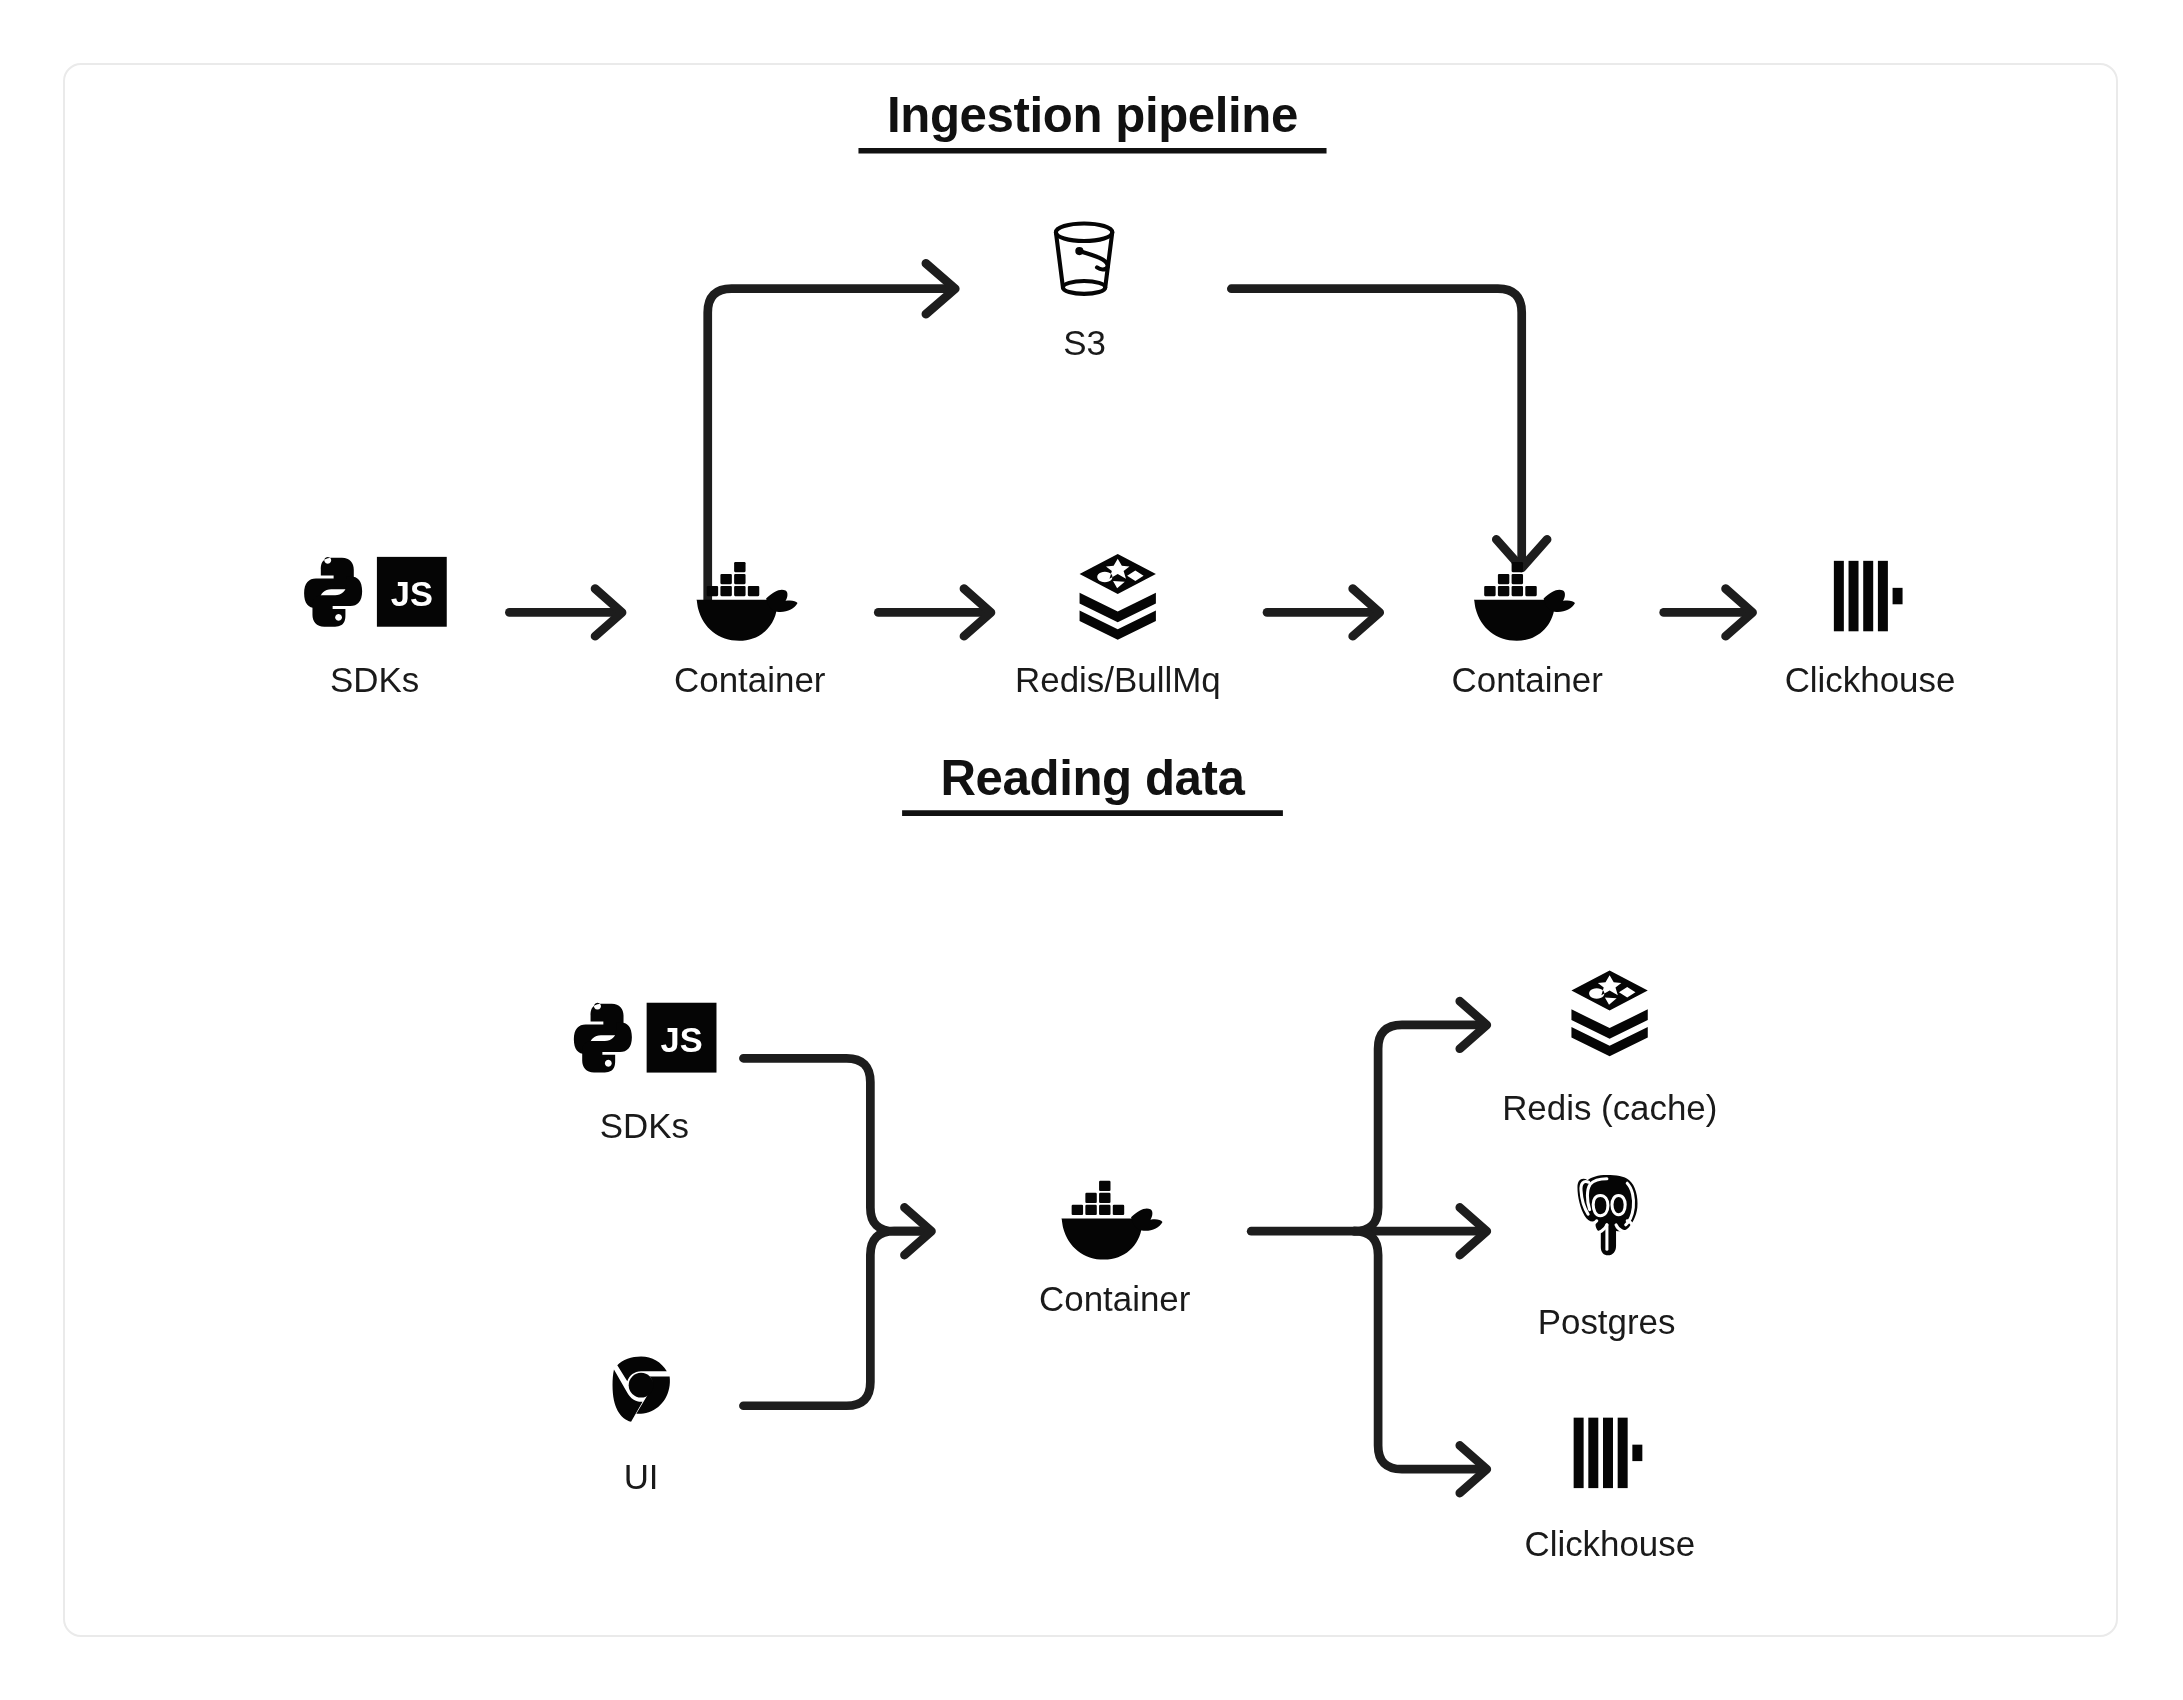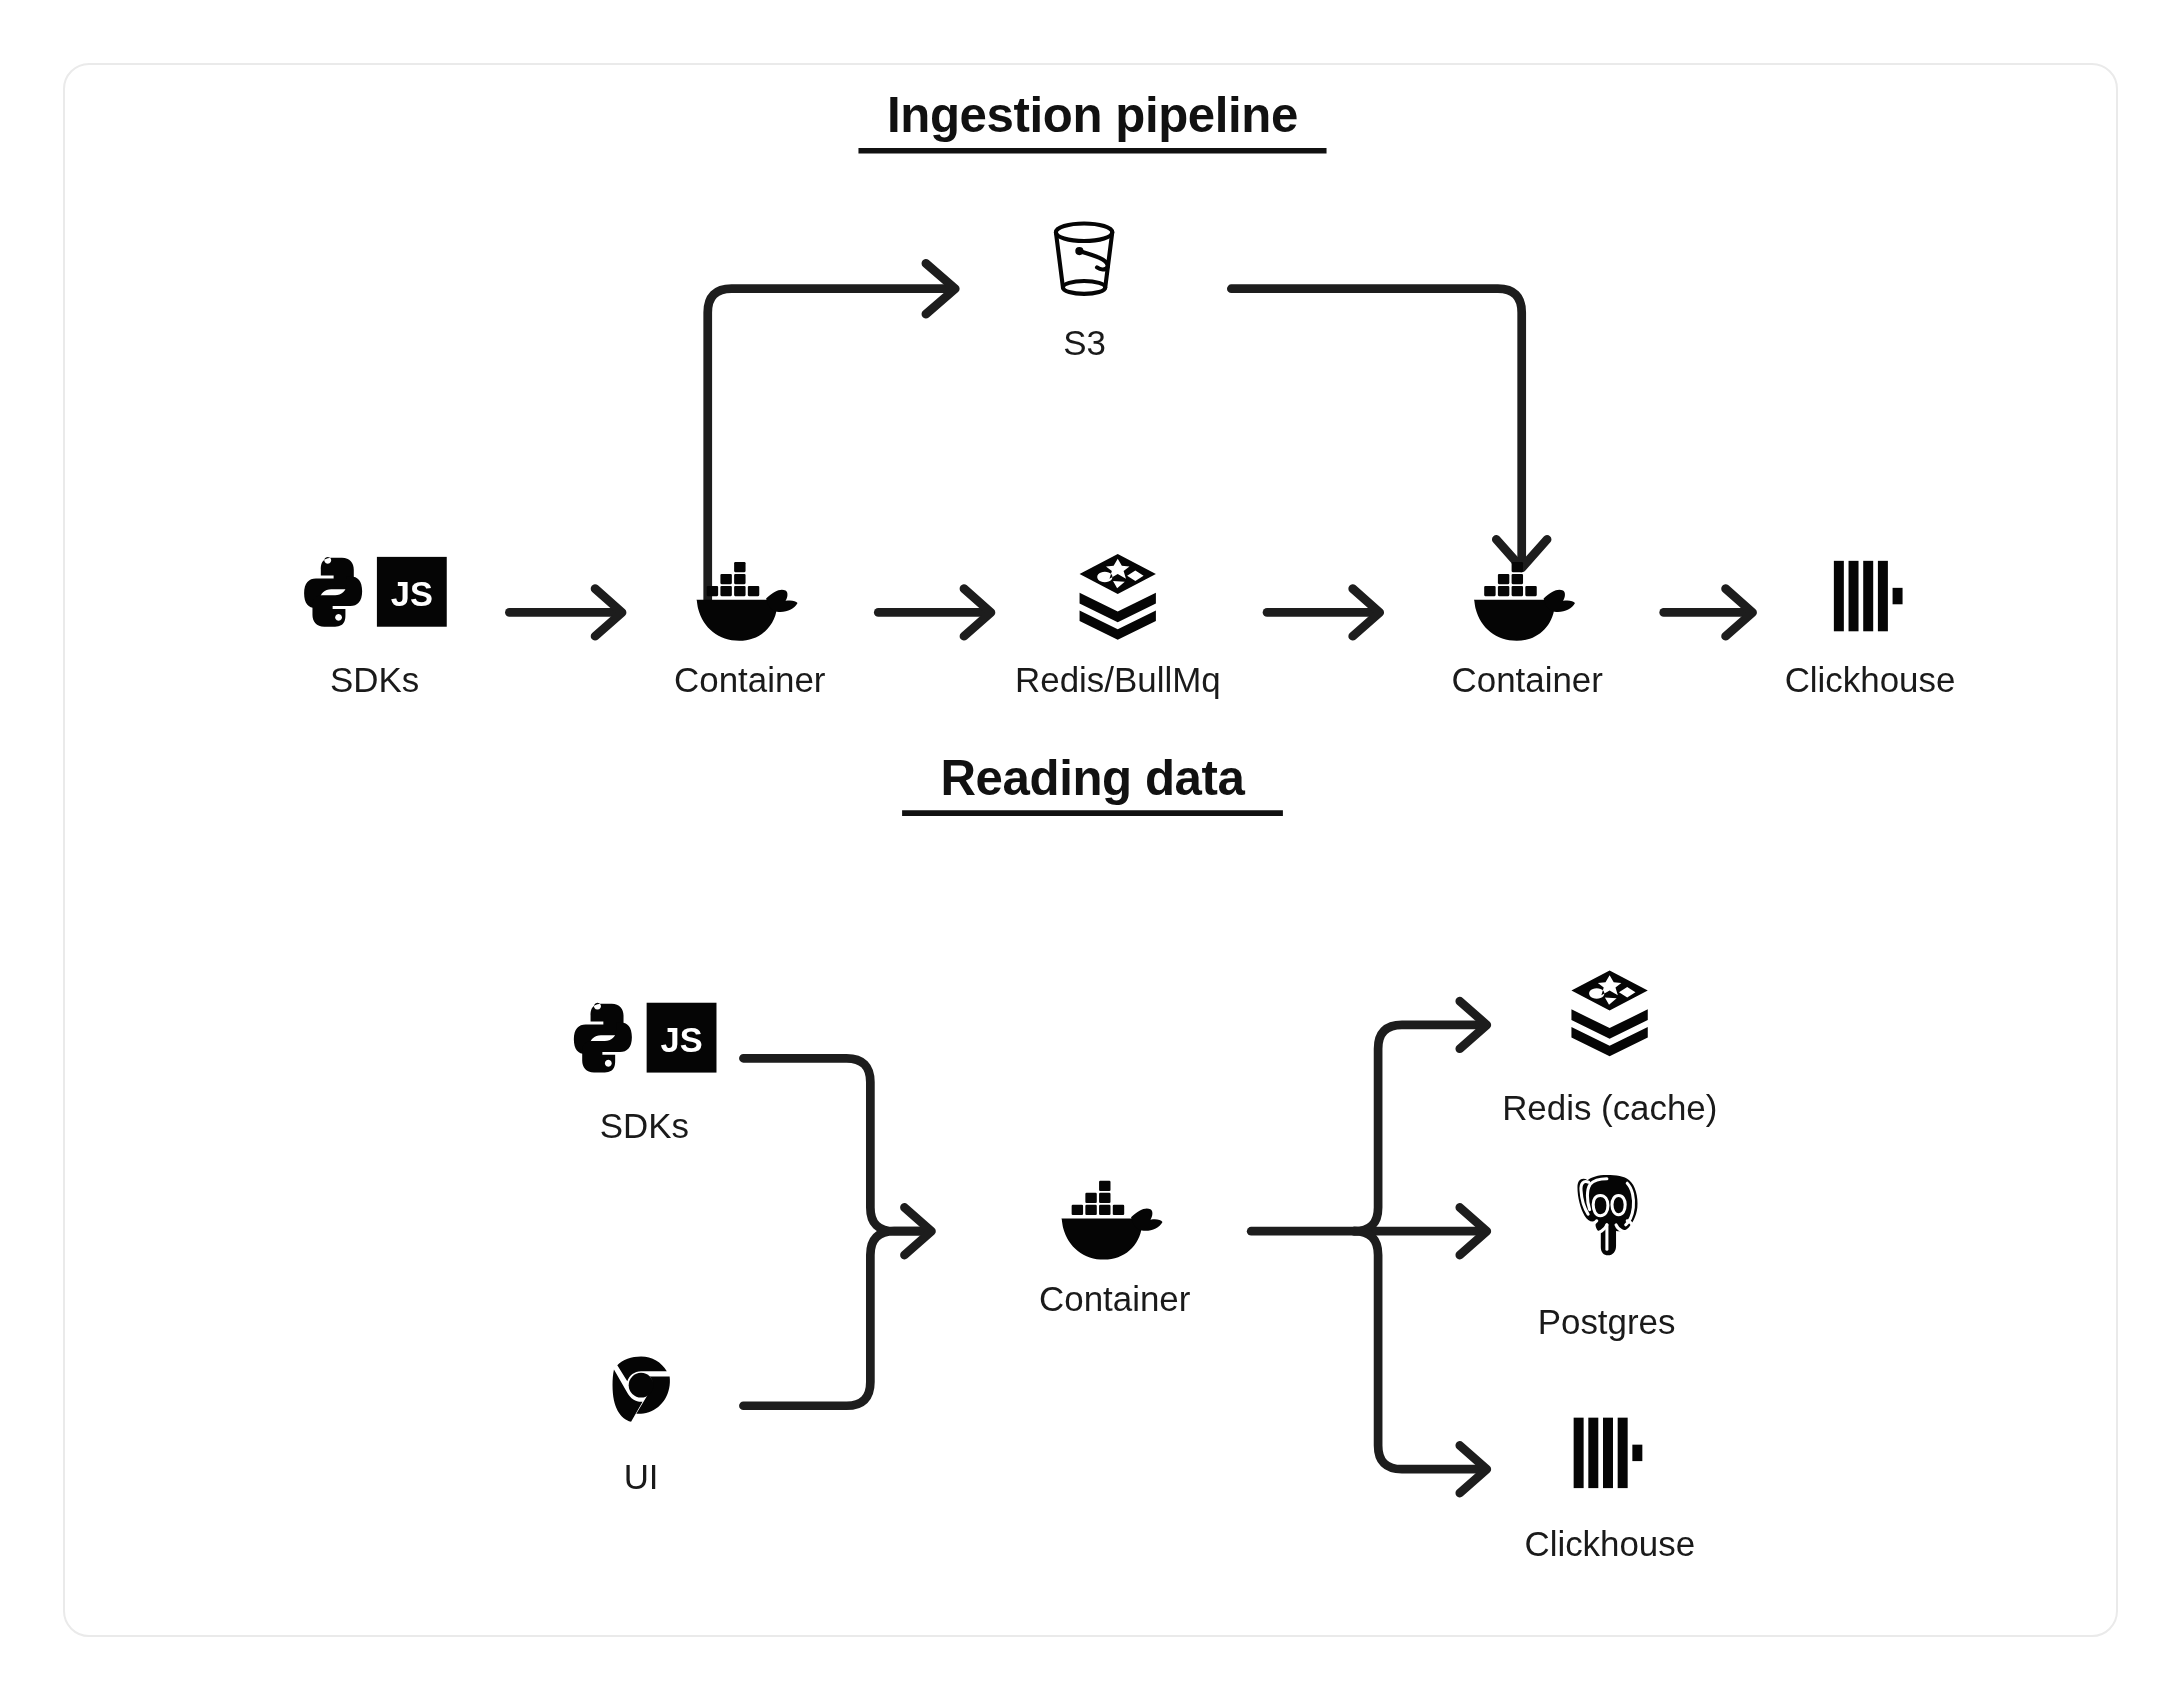--- a/index.html
+++ b/index.html
@@ -16,21 +16,21 @@
   }
   #card {
     position: absolute;
     left: 63px;
     top: 63px;
     width: 2055px;
     height: 1574px;
     box-sizing: border-box;
     background: #ffffff;
     border: 2.4px solid #eaeaea;
-    border-radius: 26px;
+    border-radius: 18px;
   }
   #diagram-svg {
     position: absolute;
     left: 0;
     top: 0;
     width: 2055px;
     height: 1574px;
     display: block;
   }
   .section-title {

